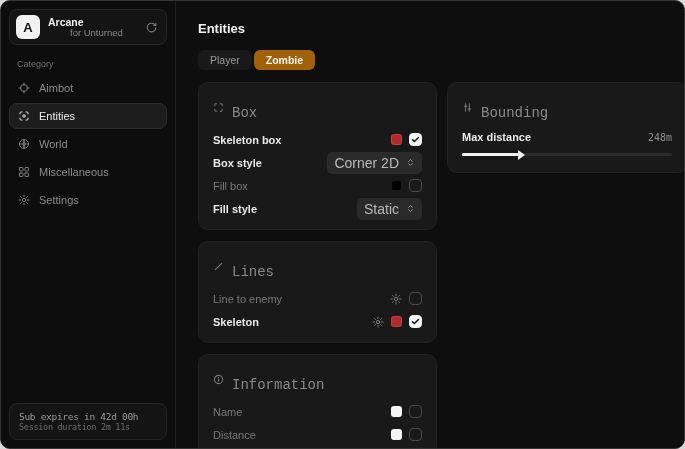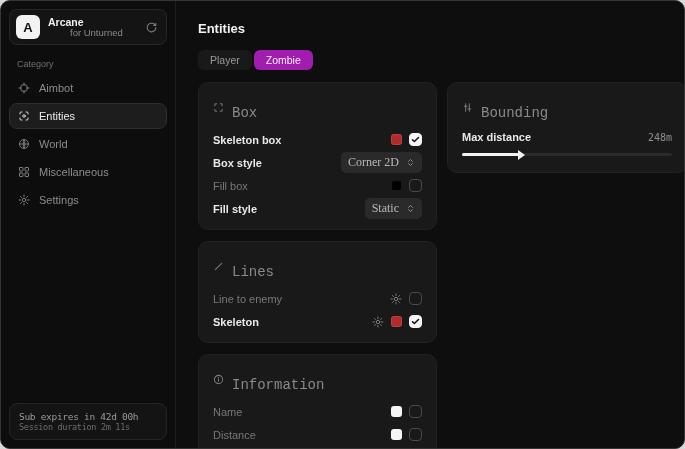--- a/index.html
+++ b/index.html
@@ -25,38 +25,38 @@
   .spacer{flex:1;}
   .sub-card{background:#141414;border:1px solid #242424;border-radius:8px;padding:7px 9px;}
   .sub1{font-family:"DejaVu Sans Mono",monospace;font-size:9.5px;color:#9a9a9a;letter-spacing:-0.3px;}
   .sub2{font-family:"DejaVu Sans Mono",monospace;font-size:8.5px;color:#6d6d6d;margin-top:0;letter-spacing:-0.3px;}
   
   .main{flex:1;padding:14px 14px 14px 22px;box-sizing:border-box;background:#0e0e0e;}
   .page-title{font-size:13px;font-weight:bold;color:#f2f2f2;margin:6px 0 14px 0;}
   .tabs{display:flex;gap:2px;margin-bottom:12px;}
   .tab{border:none;border-radius:6px;padding:4px 12px;font-size:10.5px;background:#191919;
     color:#9a9a9a;font-family:inherit;cursor:default;}
-  .tab.active{background:#a21caf;color:#f2f2f2;font-weight:normal;}
+  .tab.active{background:#a16207;color:#f2f2f2;font-weight:bold;}
   .content{display:flex;gap:10px;align-items:flex-start;}
   .col-left{display:flex;flex-direction:column;gap:11px;width:239px;}
   .col-right{width:240px;}
   .panel{background:#191919;border:1px solid #222;border-radius:10px;padding:10px 14px 12px 14px;box-sizing:border-box;}
   .panel-head{display:flex;align-items:center;gap:8px;margin-bottom:10px;}
   .panel-title{font-family:Liberation Mono, monospace;font-size:14px;color:#8a8a8a;margin-top:12px;}
   .panel-head .icon{color:#7a7a7a;}
   .row{display:flex;align-items:center;justify-content:space-between;height:17px;margin-top:6px;}
   .row-label{font-size:11px;font-weight:bold;color:#e9e9e9;}
   .row-label.off{color:#787878;font-weight:normal;}
   .controls{display:flex;align-items:center;gap:7px;}
   .swatch{width:11px;height:11px;border-radius:3px;border:1px solid rgba(255,255,255,0.10);box-sizing:border-box;}
   .checkbox{width:13px;height:13px;border-radius:4px;border:1.5px solid #4a4a4a;box-sizing:border-box;
     display:flex;align-items:center;justify-content:center;background:transparent;}
   .checkbox.checked{background:#f5f5f5;border-color:#f5f5f5;color:#101010;}
   .dropdown{display:flex;align-items:center;gap:7px;background:#2a2a2a;border-radius:5px;
-    padding:3px 7px;font-size:12px;color:#b8b8b8;font-family:Liberation Serif, serif;}
+    padding:3px 7px;font-size:14px;color:#b8b8b8;}
   .dropdown .icon{color:#9a9a9a;}
   
   .slider-row{display:flex;align-items:center;justify-content:space-between;margin-top:8px;}
   .slider-value{font-family:"DejaVu Sans Mono",monospace;font-size:10px;color:#8f8f8f;}
   .slider-track{position:relative;height:3px;background:#2b2b2b;border-radius:2px;margin-top:10px;margin-bottom:4px;}
   .slider-fill{position:absolute;left:0;top:0;height:3px;background:#f2f2f2;border-radius:2px;}
   .slider-thumb{position:absolute;right:-6px;top:-3.5px;width:0;height:0;
     border-left:7px solid #f2f2f2;border-top:5px solid transparent;border-bottom:5px solid transparent;}
 </style>
 </head>

